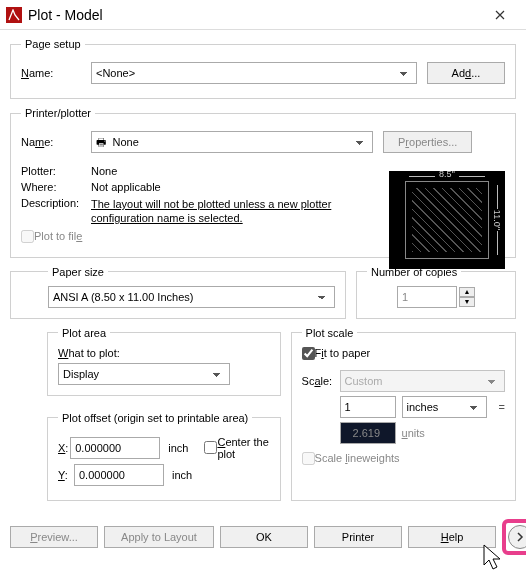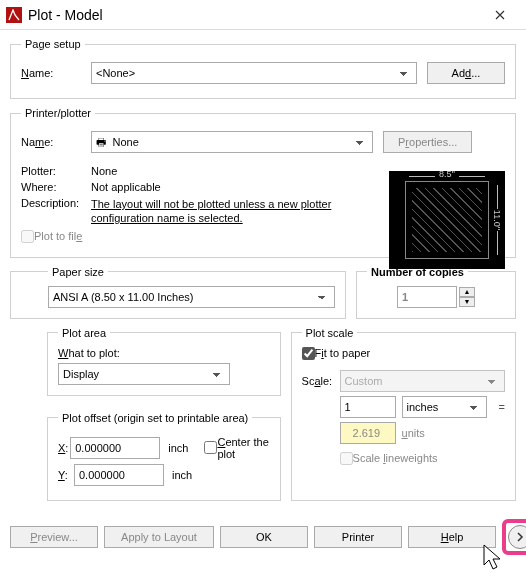--- a/index.html
+++ b/index.html
@@ -32,35 +32,35 @@
   .dim-h { position: absolute; top: 2px; left: 20px; right: 20px; height: 6px; }
   .dim-h::before, .dim-h::after { content:""; position:absolute; top:3px; width:26px; border-top:1px solid #bbb; }
   .dim-h::before{left:0;} .dim-h::after{right:0;}
   .dim-h span { position:absolute; left:0; right:0; text-align:center; top:-4px; color:#ccc; font-size:9px; }
   .dim-v { position: absolute; right: 2px; top: 14px; bottom: 14px; width: 12px; }
   .dim-v::before,.dim-v::after{content:"";position:absolute;left:6px;height:24px;border-left:1px solid #bbb;}
   .dim-v::before{top:0;} .dim-v::after{bottom:0;}
   .dim-v span { position:absolute; top:50%; left:-4px; transform: translateY(-50%) rotate(90deg); transform-origin:center; color:#ccc; font-size:9px; white-space:nowrap;}
   .two-col { display: flex; gap: 10px; }
   .col-left { flex: 1; padding-left: 37px; }
-  .col-right { width: 160px; font-weight: bold; }
+  .col-right { width: 160px; }
   .num-input { width: 90px; height: 22px; border: 1px solid #aaa; padding: 0 4px; }
   .spin { width: 60px; height: 22px; border: 1px solid #aaa; padding: 0 4px; color: #888; display:flex; align-items:center; }
   .spin-btns { display: inline-flex; flex-direction: column; margin-left: 2px; }
   .spin-btns div { width: 16px; height: 10px; border: 1px solid #aaa; background: #eee; font-size: 7px; display:flex; align-items:center; justify-content:center; }
   .txt-disabled { color: #888; }
   .buttons-row { display: flex; align-items: center; gap: 6px; margin-top: 4px; }
   .buttons-row .btn { margin-left: 0; min-width: 88px; }
   .expand { border: 4px solid #e83e8c; border-radius: 6px; padding: 2px; }
   .expand .circle { width: 24px; height: 24px; border: 1px solid #888; border-radius: 50%; display:flex; align-items:center; justify-content:center; background:#f0f0f0; }
   .pointer { position: absolute; right: 6px; bottom: -18px; }
   .eq { margin-left: 6px; color:#555; }
   .unit-row { display:flex; align-items:center; gap:6px; margin:4px 0; }
   .unit-row .val { width: 56px; height: 22px; border: 1px solid #aaa; padding:0 4px; display:flex; align-items:center; }
-  .unit-row .val.dis { color:#888; background:#fef9c3;padding-left:12px; }
+  .unit-row .val.dis { color:#888; background:#0f172a;padding-left:12px; }
 </style>
 </head>
 <body>
 
 <div class="titlebar">
   <span class="appicon">
     <svg viewBox="0 0 12 12">
         <path d="M1 11 L5 1 L7 6 L11 11" stroke="#fff" stroke-width="1.3" fill="none"></path>
       </svg>
   </span>
@@ -193,21 +193,21 @@
         <span class="val">1</span>
         <select class="combo mini">
           <option>inches</option>
         </select>
         <span class="eq">=</span>
       </div>
       <div class="unit-row" style="margin-left:38px;">
         <span class="val dis">2.619</span>
         <span class="txt-disabled"><span class="accel">u</span>nits</span>
       </div>
-      <label class="chk" style="margin-left:38px; margin-top:4px;">
+      <label class="chk" style="margin-top:4px;">
         <input type="checkbox" disabled="" style="">
         <span class="txt-disabled">Scale <span class="accel">l</span>ineweights</span>
       </label>
     </fieldset>
   </div>
 
   <div class="buttons-row" style="position:relative; margin-top:10px;">
     <span class="btn disabled"><span class="accel">P</span>review...</span>
     <span class="btn disabled" style="min-width:110px;">Apply to Layout</span>
     <span class="btn">OK</span>

